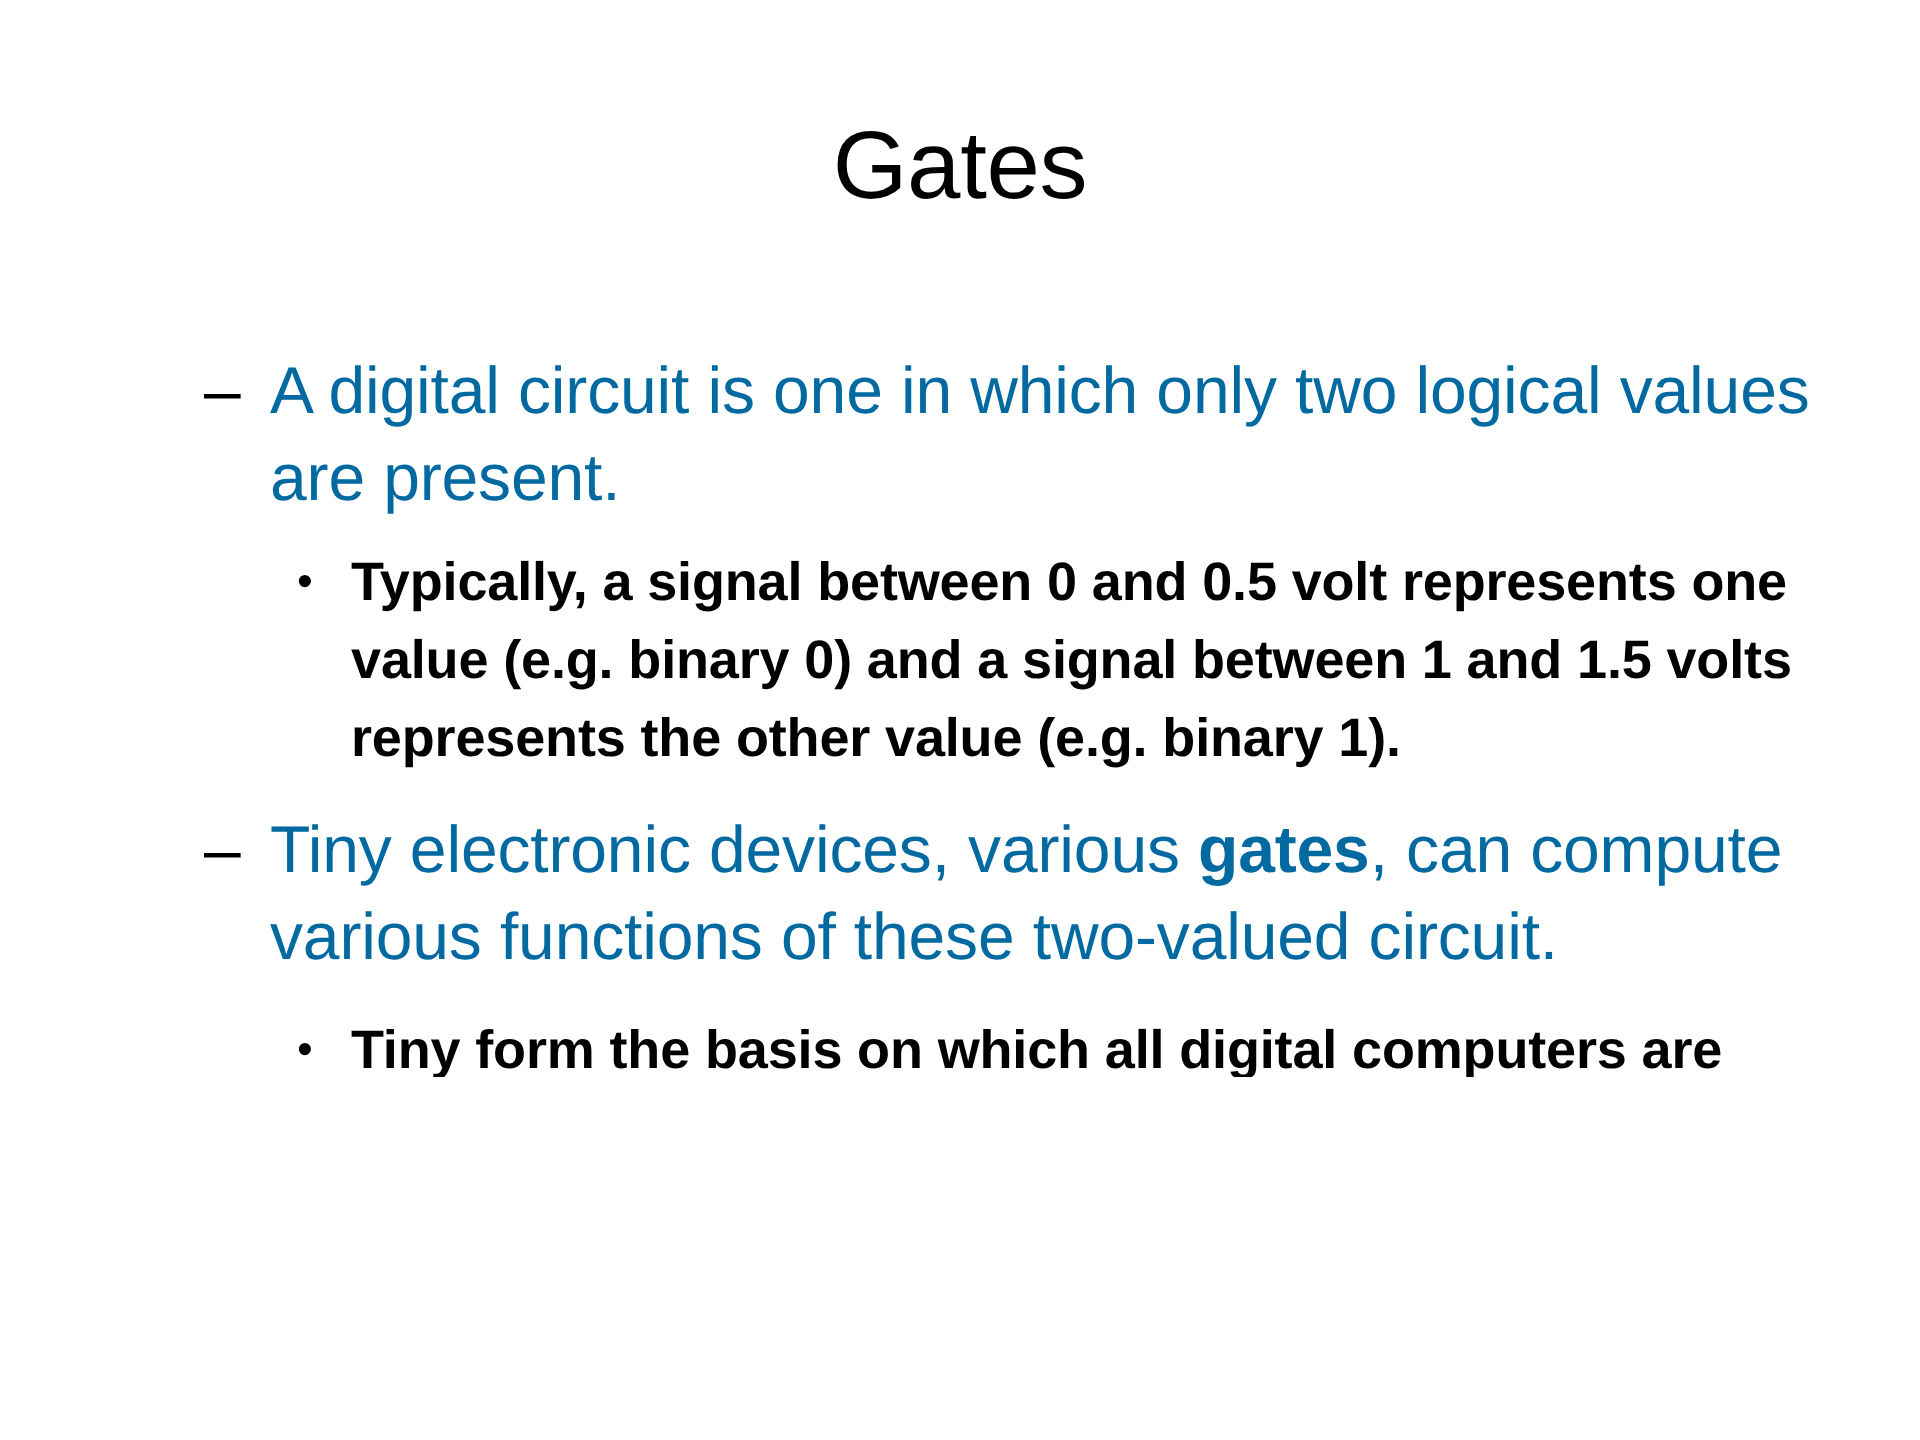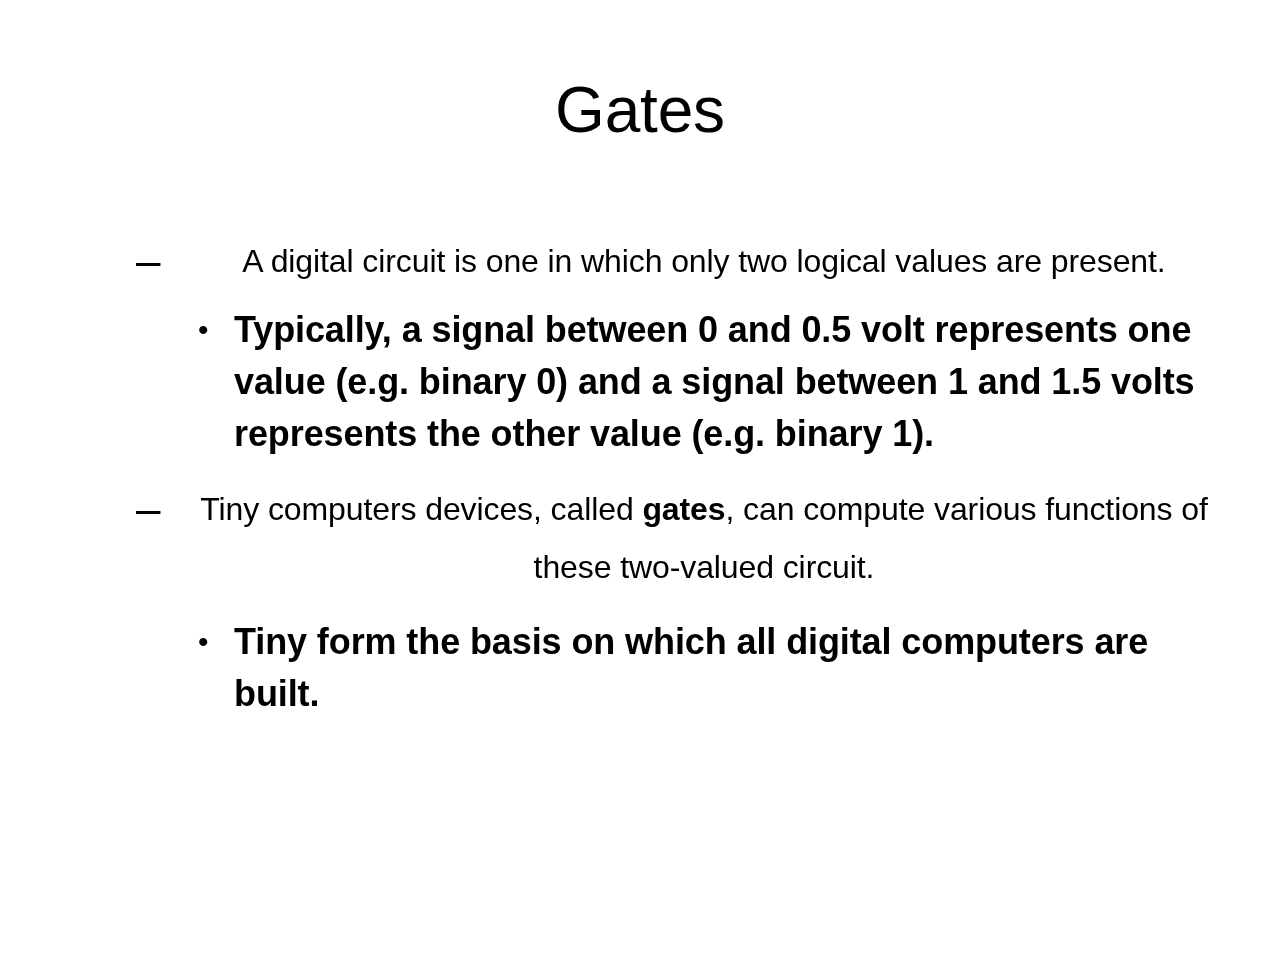--- a/index.html
+++ b/index.html
@@ -54,26 +54,25 @@
     flex: 0 0 auto;
     width: 44px;
     font-size: 44px;
     line-height: 58px;
     font-weight: 400;
     text-align: left;
     color: #000000;
   }
   .level1 .text {
     flex: 1 1 auto;
-    font-size: 32px;
+    font-size: 44px;
     line-height: 58px;
     font-weight: 400;
-    color: #000000;
+    color: #0369a1;
     letter-spacing: -0.1px;
-    text-align: center;
   }
 
   
   .level2 {
     margin-left: 62px;
     margin-top: 4px;
     margin-bottom: 6px;
     width: 1022px;
   }
   .level2 .marker {
@@ -136,21 +135,21 @@
 
     <div class="bullet-row level2">
       <span class="marker">•</span>
       <span class="text">Typically, a signal between 0 and 0.5 volt represents one value (e.g. binary 0) and a signal between 1 and 1.5 volts represents the other value (e.g. binary 1).</span>
     </div>
 
     <div class="spacer-md"></div>
 
     <div class="bullet-row level1">
       <span class="marker">–</span>
-      <span class="text"><span>Tiny computers devices, called </span><b class="strong">gates</b><span>, can compute various functions of these two-valued circuit.</span></span>
+      <span class="text"><span>Tiny electronic devices, various </span><b class="strong">gates</b><span>, can compute various functions of these two-valued circuit.</span></span>
     </div>
 
     <div class="spacer-md"></div>
 
     <div class="bullet-row level2">
       <span class="marker">•</span>
       <span class="text">Tiny form the basis on which all digital computers are built.</span>
     </div>
 
   </div>

